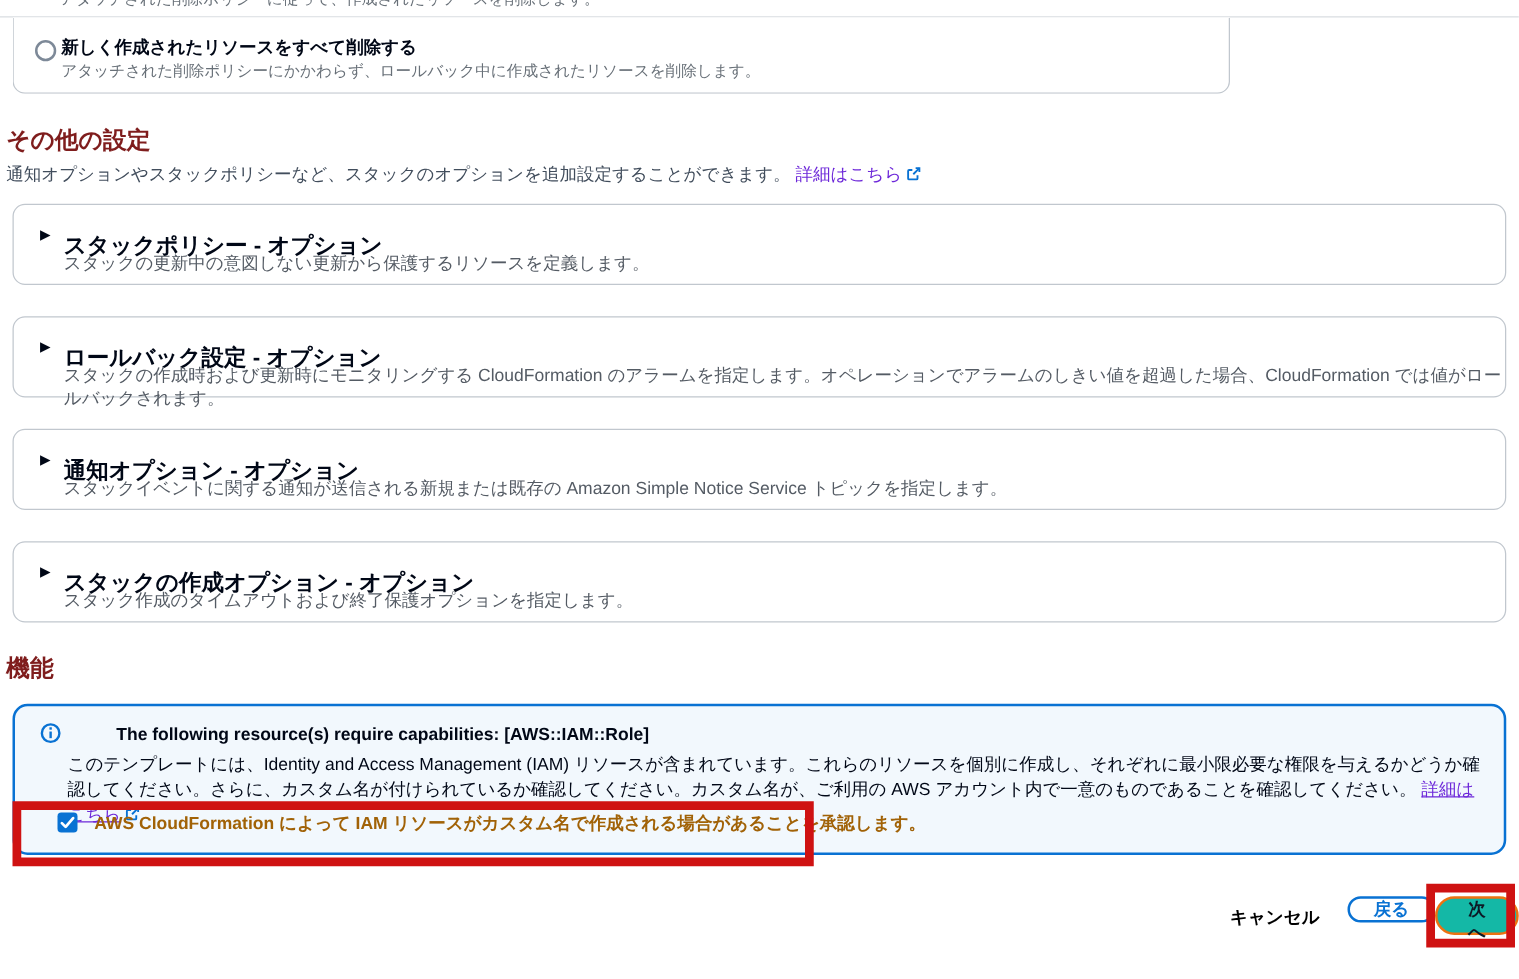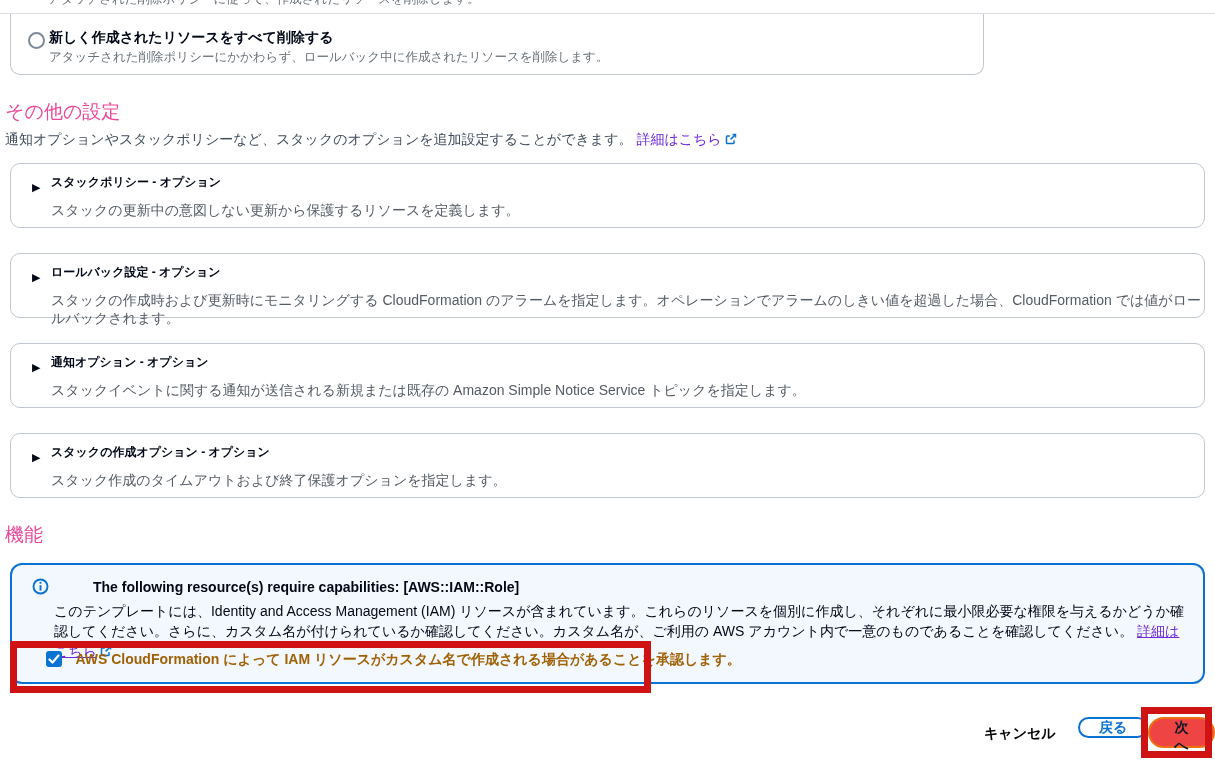--- a/index.html
+++ b/index.html
@@ -40,43 +40,43 @@
     position: absolute; left: 38px; top: 15px;
     font-size: 14px; font-weight: 700; color: #000716;
   }
   .radio-desc {
     position: absolute; left: 38px; top: 35px;
     font-size: 12.5px; color: #687078;
   }
 
   .section-heading {
     position: absolute; left: 5px;
-    font-size: 19px; font-weight: 400; color: #ec4899;
+    font-size: 19px; font-weight: 700; color: #7f1d1d;
   }
   .section-desc {
     position: absolute; left: 5px;
     font-size: 14px; color: #414d5c;
   }
   a.plain-link, .plain-link {
     color: #6d28d9; text-decoration: none; cursor: pointer; font-size: 14px;
   }
   .underline-link { text-decoration: underline; }
   .ext-icon { display: inline-block; vertical-align: -1px; margin-left: 3px; }
 
   .option-card {
     position: absolute; left: 10px; width: 1195px; height: 65px;
     border: 1px solid #c1c7ce; border-radius: 10px; background: #fff;
   }
   .card-arrow {
     position: absolute; left: 21px; top: 17px;
     font-size: 11px; color: #000716;
   }
   .card-title {
-    position: absolute; left: 40px; top: 10px;
-    font-size: 12px; font-weight: 700; color: #000716;
+    position: absolute; left: 40px; top: 20px;
+    font-size: 18px; font-weight: 700; color: #000716;
   }
   .card-desc {
     position: absolute; left: 40px; top: 38px;
     font-size: 14px; color: #545b64;
   }
 
   
   .info-alert {
     position: absolute; left: 10px; top: 563px; width: 1195px; height: 121px;
     background: #f2f8fd; border: 2px solid #0972d3; border-radius: 12px;
@@ -115,21 +115,21 @@
   .btn-back {
     position: absolute; left: 1078px; top: 717px;
     height: 21px; padding: 0 19px;
     border: 2px solid #0972d3; border-radius: 16px; background: #fff;
     font-size: 14px; font-weight: 700; color: #0972d3;
     font-family: inherit; cursor: pointer;
   }
   .btn-next {
     position: absolute; left: 1148px; top: 717px;
     height: 31px; padding: 0 18px;
-    border: 2px solid #ec7211; border-radius: 16px; background: #ef4444;
+    border: 2px solid #ec7211; border-radius: 16px; background: #14b8a6;
     font-size: 14px; font-weight: 700; color: #0d1a26;
     font-family: inherit; cursor: pointer;
   }
 
   svg { display: block; }
   .inline-svg { display: inline-block; }
 </style>
 </head>
 <body>
 

